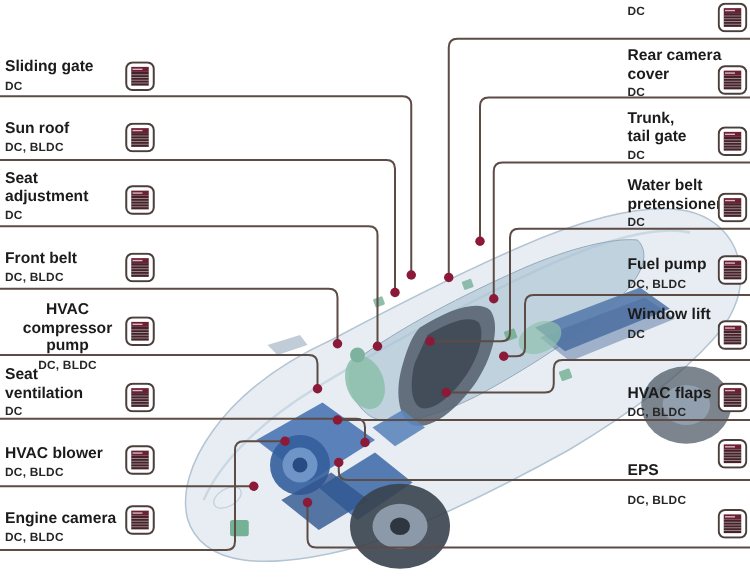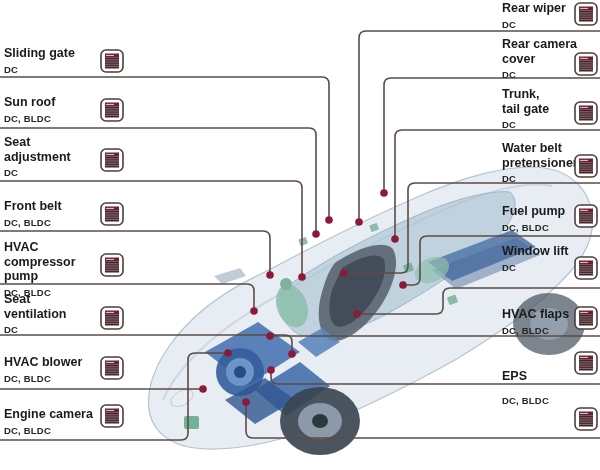--- a/index.html
+++ b/index.html
@@ -165,21 +165,21 @@
           <rect x="5" y="4.5" width="14" height="4" fill="#6d1f33"></rect>
           <rect x="6" y="5.9" width="8" height="1.1" fill="#e8d7da" opacity="0.85"></rect>
           <rect x="5" y="8.5" width="14" height="11" fill="#45222a"></rect>
           <g stroke="#ffffff" stroke-opacity="0.45" stroke-width="0.8">
             <line x1="5" y1="10.8" x2="19" y2="10.8"></line>
             <line x1="5" y1="13" x2="19" y2="13"></line>
             <line x1="5" y1="15.2" x2="19" y2="15.2"></line>
             <line x1="5" y1="17.4" x2="19" y2="17.4"></line>
           </g>
         </svg></span>
-      <div class="label left" style="top: 240px;">
+      <div class="label left" style="top: 240px; text-align: center;">
         <div class="t">HVAC compressor
 pump</div>
         <div class="s">DC, BLDC</div>
       </div>
       <span class="chip" style="left: 100px; top: 253px;"><svg width="24" height="24" viewBox="0 0 24 24">
           <rect x="1" y="1" width="22" height="22" rx="5" fill="#fff" stroke="#4b3f3c" stroke-width="1.6"></rect>
           <rect x="5" y="4.5" width="14" height="4" fill="#6d1f33"></rect>
           <rect x="6" y="5.9" width="8" height="1.1" fill="#e8d7da" opacity="0.85"></rect>
           <rect x="5" y="8.5" width="14" height="11" fill="#45222a"></rect>
           <g stroke="#ffffff" stroke-opacity="0.45" stroke-width="0.8">
@@ -232,21 +232,20 @@
           <rect x="6" y="5.9" width="8" height="1.1" fill="#e8d7da" opacity="0.85"></rect>
           <rect x="5" y="8.5" width="14" height="11" fill="#45222a"></rect>
           <g stroke="#ffffff" stroke-opacity="0.45" stroke-width="0.8">
             <line x1="5" y1="10.8" x2="19" y2="10.8"></line>
             <line x1="5" y1="13" x2="19" y2="13"></line>
             <line x1="5" y1="15.2" x2="19" y2="15.2"></line>
             <line x1="5" y1="17.4" x2="19" y2="17.4"></line>
           </g>
         </svg></span>
       <div class="label right" style="top: 1px;">
-        <div class="t">Rear wiper</div>
         <div class="s">DC</div>
       </div>
       <span class="chip" style="left: 574px; top: 2px;"><svg width="24" height="24" viewBox="0 0 24 24">
           <rect x="1" y="1" width="22" height="22" rx="5" fill="#fff" stroke="#4b3f3c" stroke-width="1.6"></rect>
           <rect x="5" y="4.5" width="14" height="4" fill="#6d1f33"></rect>
           <rect x="6" y="5.9" width="8" height="1.1" fill="#e8d7da" opacity="0.85"></rect>
           <rect x="5" y="8.5" width="14" height="11" fill="#45222a"></rect>
           <g stroke="#ffffff" stroke-opacity="0.45" stroke-width="0.8">
             <line x1="5" y1="10.8" x2="19" y2="10.8"></line>
             <line x1="5" y1="13" x2="19" y2="13"></line>

